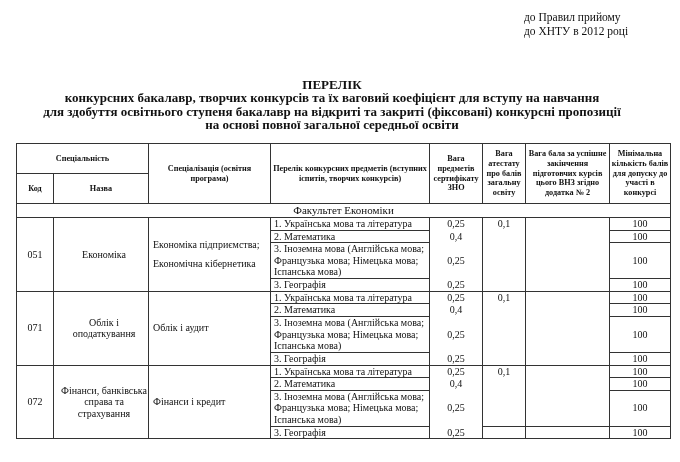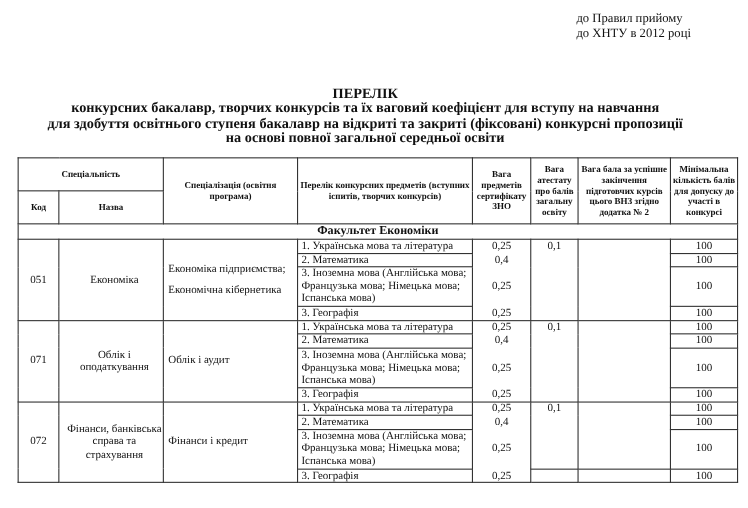--- a/index.html
+++ b/index.html
@@ -9,21 +9,21 @@
   .title { position:absolute; left:0; width:664px; text-align:center; font-weight:bold; font-size:13px; line-height:13.5px; }
   .t0 { top:78px; }
   .t1 { top:91px; }
   .t2 { top:105px; }
   .t3 { top:118px; }
   table { position:absolute; left:16px; top:143px; border-collapse:collapse; table-layout:fixed; width:654px; }
   td, th { border:1px solid #333; padding:0; font-size:10px; line-height:11.6px; }
   th { font-weight:bold; font-size:8.2px; line-height:9.8px; text-align:center; vertical-align:middle; }
   td { font-weight:normal; }
   .outer { border:1.5px solid #333; }
-  .faculty { font-weight:bold; font-size:11px; text-align:center; height:13px; line-height:13px; }
+  .faculty { font-weight:normal; font-size:11px; text-align:center; height:13px; line-height:13px; }
   .code { text-align:center; vertical-align:middle; }
   .name { vertical-align:middle; padding-left:6px;text-align:center; }
   .spec { vertical-align:middle; padding-left:4px; }
   .subj { padding-left:3px; vertical-align:middle; }
   .num { text-align:center; vertical-align:middle; }
   .nob { border-top:none; border-bottom:none; }
   .nobb { border-bottom:none; }
   .nobt { border-top:none; }
   .top { vertical-align:top; }
   .r1 td { height:11px; }

